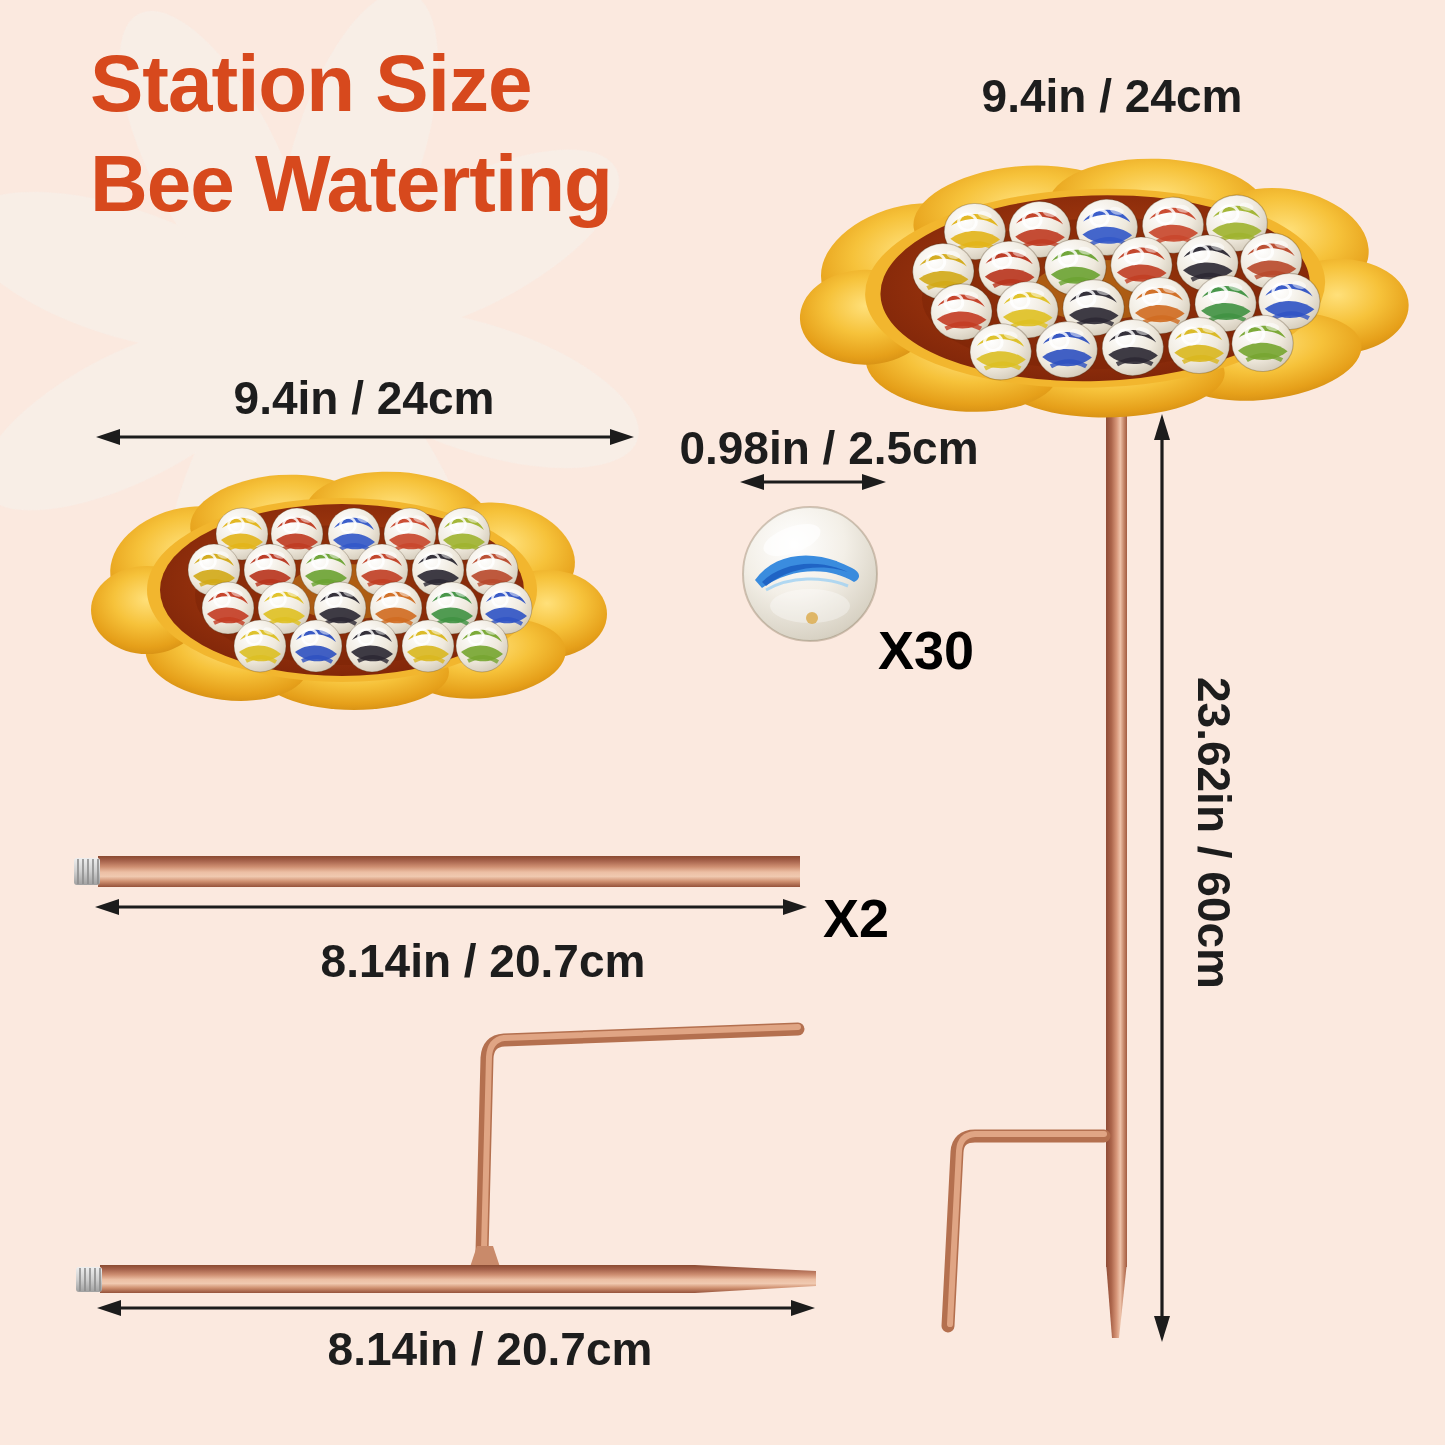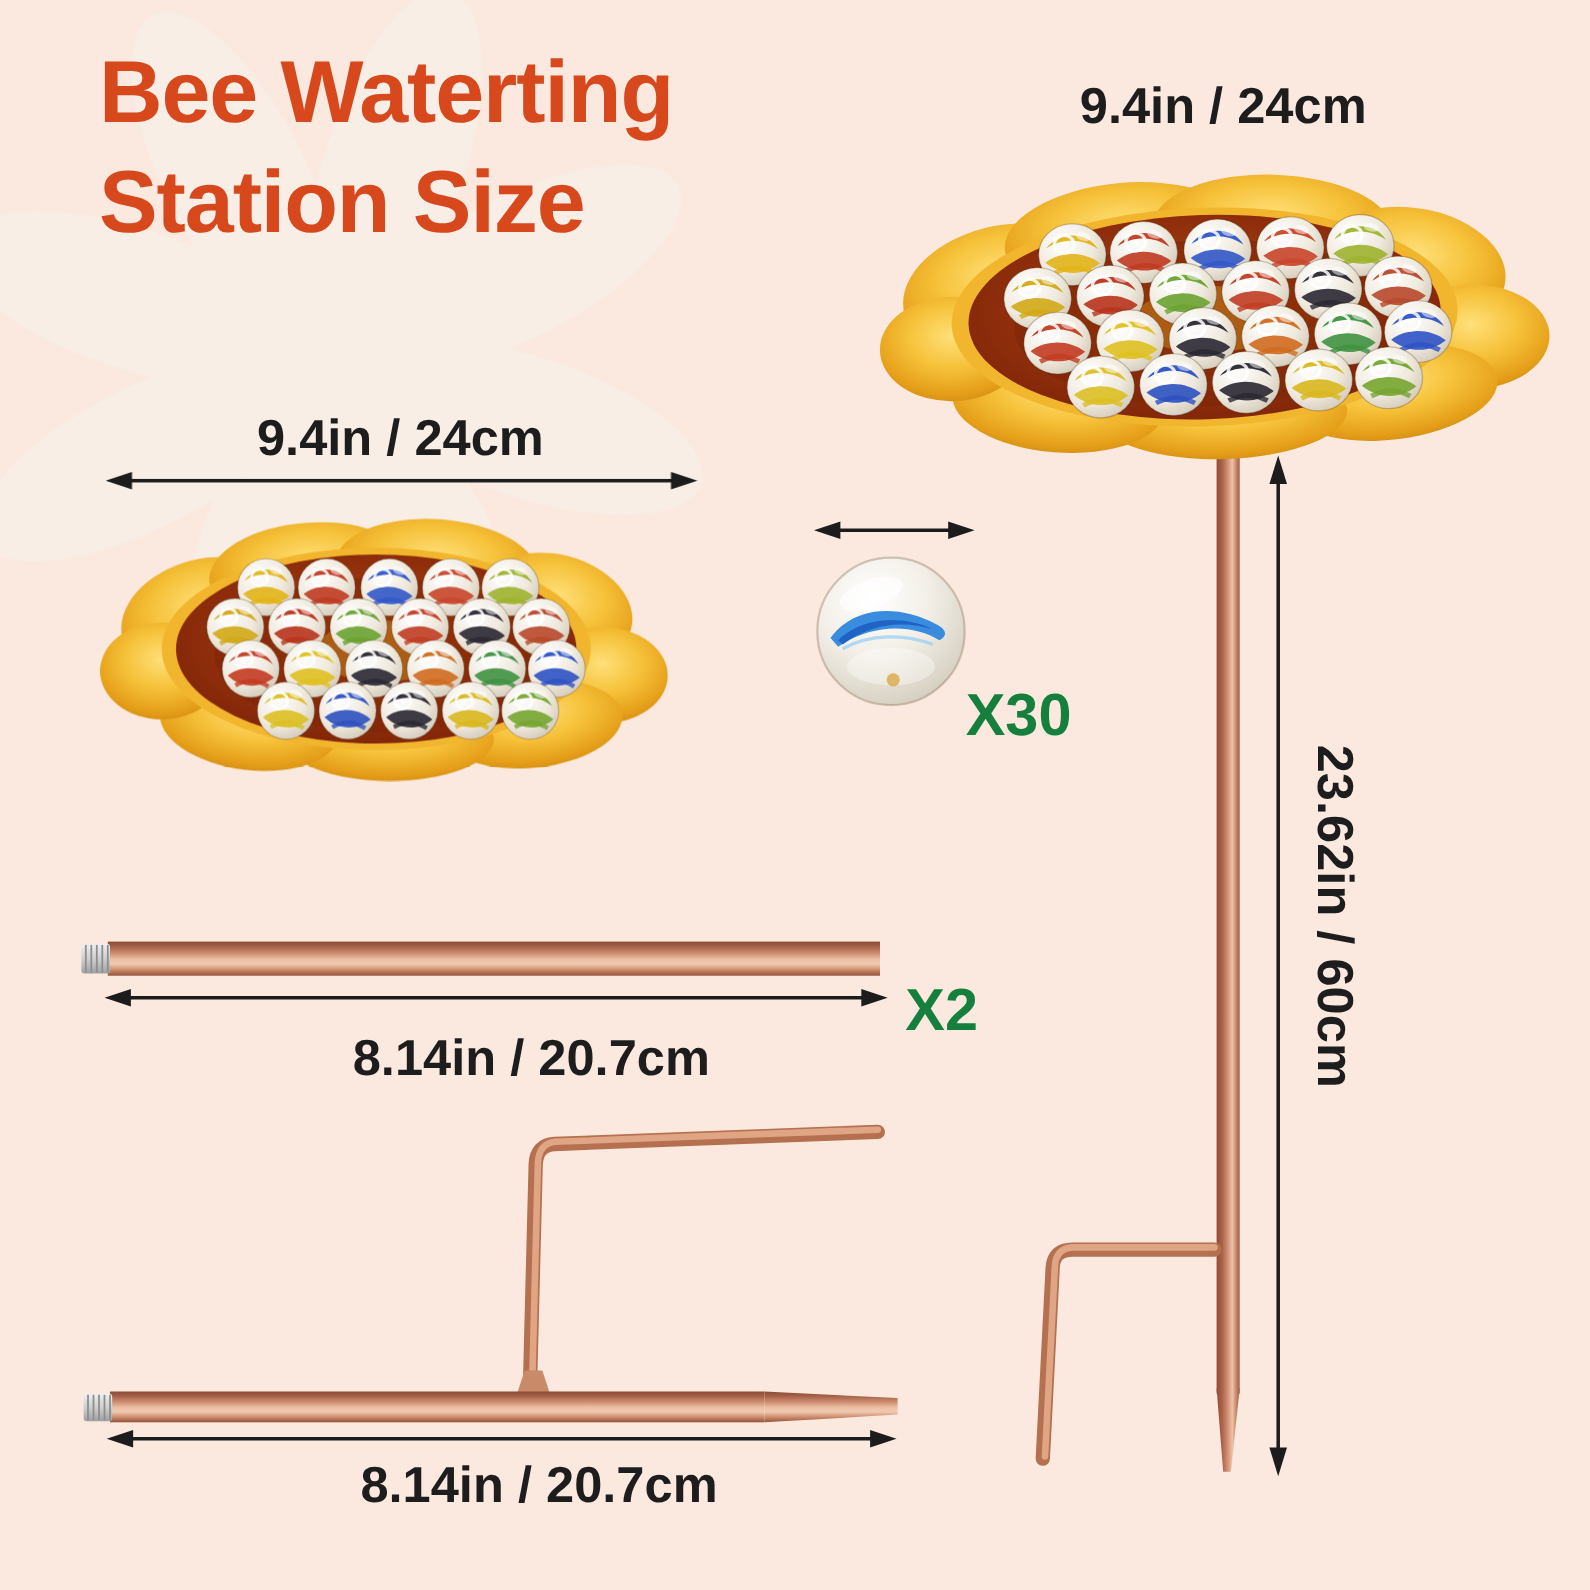--- a/index.html
+++ b/index.html
@@ -16,21 +16,21 @@
   .title{
     left:90px;top:34px;
     font-size:80px;line-height:100px;font-weight:700;
     color:#d7491d;letter-spacing:-1px;
   }
   .dim{
     font-size:46px;font-weight:700;color:#1d1d1d;
     transform:translate(-50%,-50%);
   }
   .cnt{
-    font-size:54px;font-weight:700;color:#15803d;
+    font-size:54px;font-weight:700;color:#000000;
     transform:translate(-50%,-50%);
   }
   .dim.vertical{
     transform:translate(-50%,-50%) rotate(90deg);
   }
 </style>
 </head>
 <body>
 
 <div class="canvas">
@@ -220,28 +220,29 @@
     </g>
   </g>
   <g stroke="#1c1c1c" fill="#1c1c1c">
     <line x1="119" y1="1308" x2="793" y2="1308" stroke-width="3.2"></line>
     <polygon points="97,1308 121,1300 121,1316" stroke="none"></polygon>
     <polygon points="815,1308 791,1300 791,1316" stroke="none"></polygon>
   </g>
 </svg>
 
 <div class="txt title">
+  <div>Station Size</div>
   <div>Bee Waterting</div>
-  <div>Station Size</div>
 </div>
 
 <div class="txt dim" style="left:1112px;top:96px">9.4in / 24cm</div>
 
 <div class="txt dim" style="left:364px;top:398px">9.4in / 24cm</div>
 
+<div class="txt dim" style="left:829px;top:448px">0.98in / 2.5cm</div>
 
 <div class="txt cnt" style="left:926px;top:650px">X30</div>
 
 <div class="txt cnt" style="left:856px;top:918px">X2</div>
 
 <div class="txt dim" style="left:483px;top:961px">8.14in / 20.7cm</div>
 
 <div class="txt dim" style="left:490px;top:1349px">8.14in / 20.7cm</div>
 
 <div class="txt dim vertical" style="left:1214px;top:833px">23.62in / 60cm</div>

